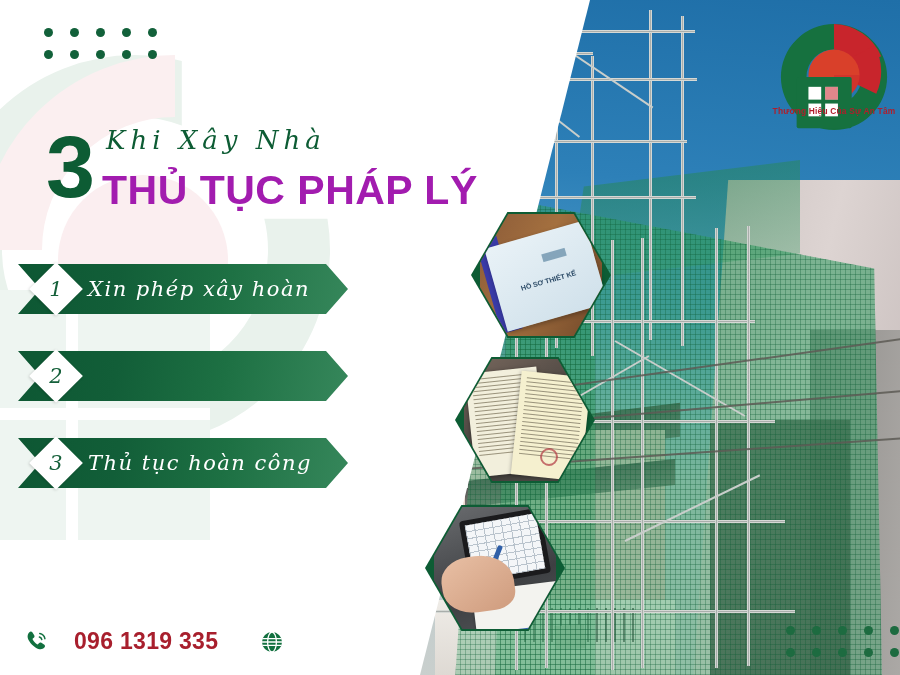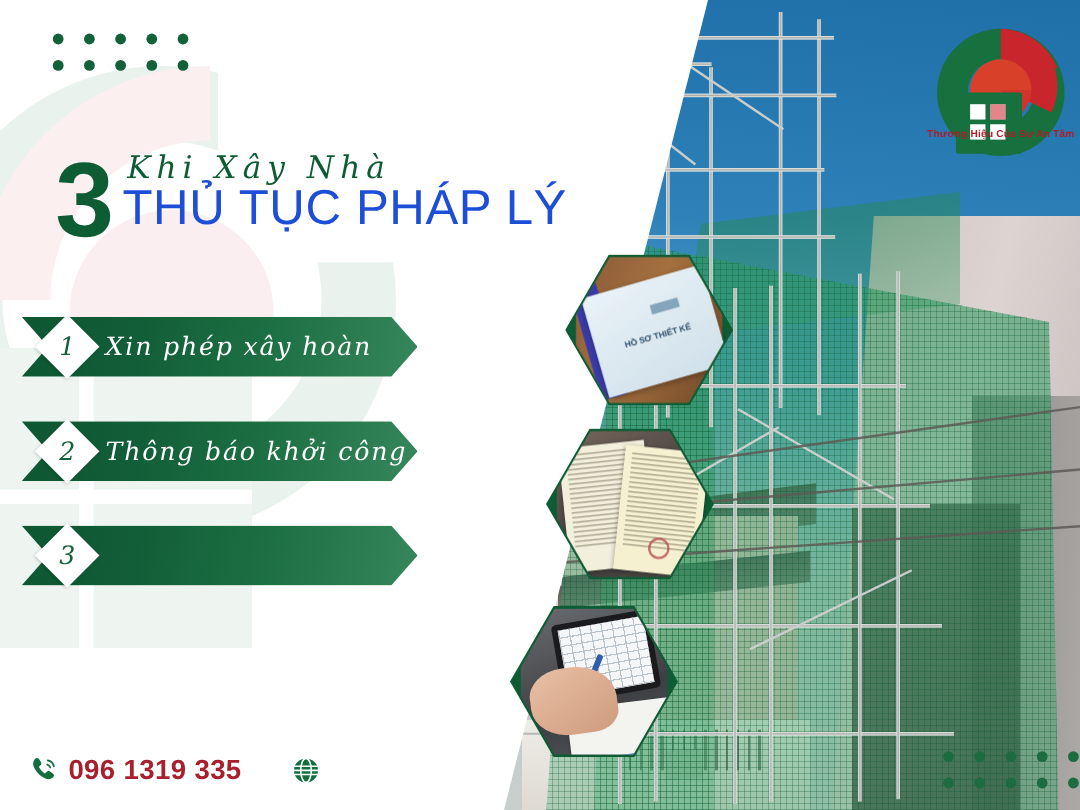--- a/index.html
+++ b/index.html
@@ -148,22 +148,22 @@
     font-size:88px; font-weight:bold; color:#0d5c34; line-height:1;
     font-family:"Liberation Sans", sans-serif;
   }
   .script-sub {
     position:absolute; left:60px; top:0px;
     font-family:"DejaVu Serif", serif; font-style:italic;
     font-size:26px; color:#0d5c34; letter-spacing:5px;
     white-space:nowrap;
   }
   .title-main {
-    position:absolute; left:56px; top:28px;
-    font-size:41px; font-weight:normal; color:#1d4ed8;
+    position:absolute; left:56px; top:45px;
+    font-size:41px; font-weight:bold; color:#a21caf;
     letter-spacing:.5px; white-space:nowrap; line-height:1;
   }
 
   
   .steps { position:absolute; left:18px; top:264px; }
   .step { position:relative; width:330px; height:50px; margin-bottom:37px; }
   .step-bar {
     position:absolute; left:0; top:0; width:330px; height:50px;
     background:linear-gradient(100deg,#0d5733 0%,#125e38 30%,#1d7043 62%,#36875b 100%);
     clip-path:polygon(0 0, 308px 0, 330px 25px, 308px 50px, 0 50px, 22px 25px);
@@ -185,21 +185,21 @@
     display:flex; align-items:center;
     font-family:"DejaVu Serif", serif; font-style:italic;
     font-size:21px; color:#ffffff; letter-spacing:1.5px;
     white-space:nowrap;
   }
 
   
   .contact { position:absolute; left:24px; top:628px; display:flex; align-items:center; gap:10px; }
   .contact .blk { display:flex; align-items:center; gap:7px; }
   .contact .txt {
-    font-size:23px; font-weight:bold; color:#a81f2d; letter-spacing:.3px; white-space:nowrap;
+    font-size:23px; font-weight:bold; color:#a81f2d; letter-spacing:.3px; white-space:nowrap;margin-left:17px;
   }
   .gap { width:22px; }
   svg.ic { display:block; }
 
   
   .hex {
     position:absolute; width:126px; height:140px;
     clip-path:polygon(50% 0%,100% 26%,100% 74%,50% 100%,0% 74%,0% 26%);
     background:#0d5c34;
     filter:drop-shadow(3px 4px 7px rgba(0,0,0,.33));
@@ -488,28 +488,28 @@
         <span>1</span>
       </div>
       <div class="step-label">Xin phép xây hoàn</div>
     </div>
 
     <div class="step">
       <div class="step-bar"></div>
       <div class="step-num">
         <span>2</span>
       </div>
-      <div class="step-label">Thông báo khởi công</div>
     </div>
 
     <div class="step">
       <div class="step-bar"></div>
       <div class="step-num">
         <span>3</span>
       </div>
+      <div class="step-label">Thủ tục hoàn công</div>
     </div>
 
   </div>
 
   <div class="contact">
     <div class="blk">
       <svg class="ic" width="26" height="26" viewBox="0 0 26 26">
         <path d="M5.4 3.2c1.1-1 2.4-.7 3.1.4l1.7 2.6c.6.9.4 1.8-.4 2.5l-1 .9c-.3.3-.3.6-.1 1 .8 1.7 2.5 3.6 4.3 4.7.4.2.8.2 1-.1l.9-1c.7-.8 1.6-1 2.5-.4l2.6 1.7c1.1.7 1.4 2 .4 3.1-2 2.2-5 2.3-8.6.1-2.6-1.6-5.2-4.2-6.6-6.7C2.9 8.6 3.3 5.3 5.4 3.2z" fill="#12703f"></path>
         <path d="M15.8 4.6c2.6.5 4.6 2.5 5.1 5.1" stroke="#12703f" stroke-width="1.5" fill="none" stroke-linecap="round"></path>
         <path d="M15.4 8.1c1.2.3 2.1 1.2 2.4 2.4" stroke="#12703f" stroke-width="1.5" fill="none" stroke-linecap="round"></path>

